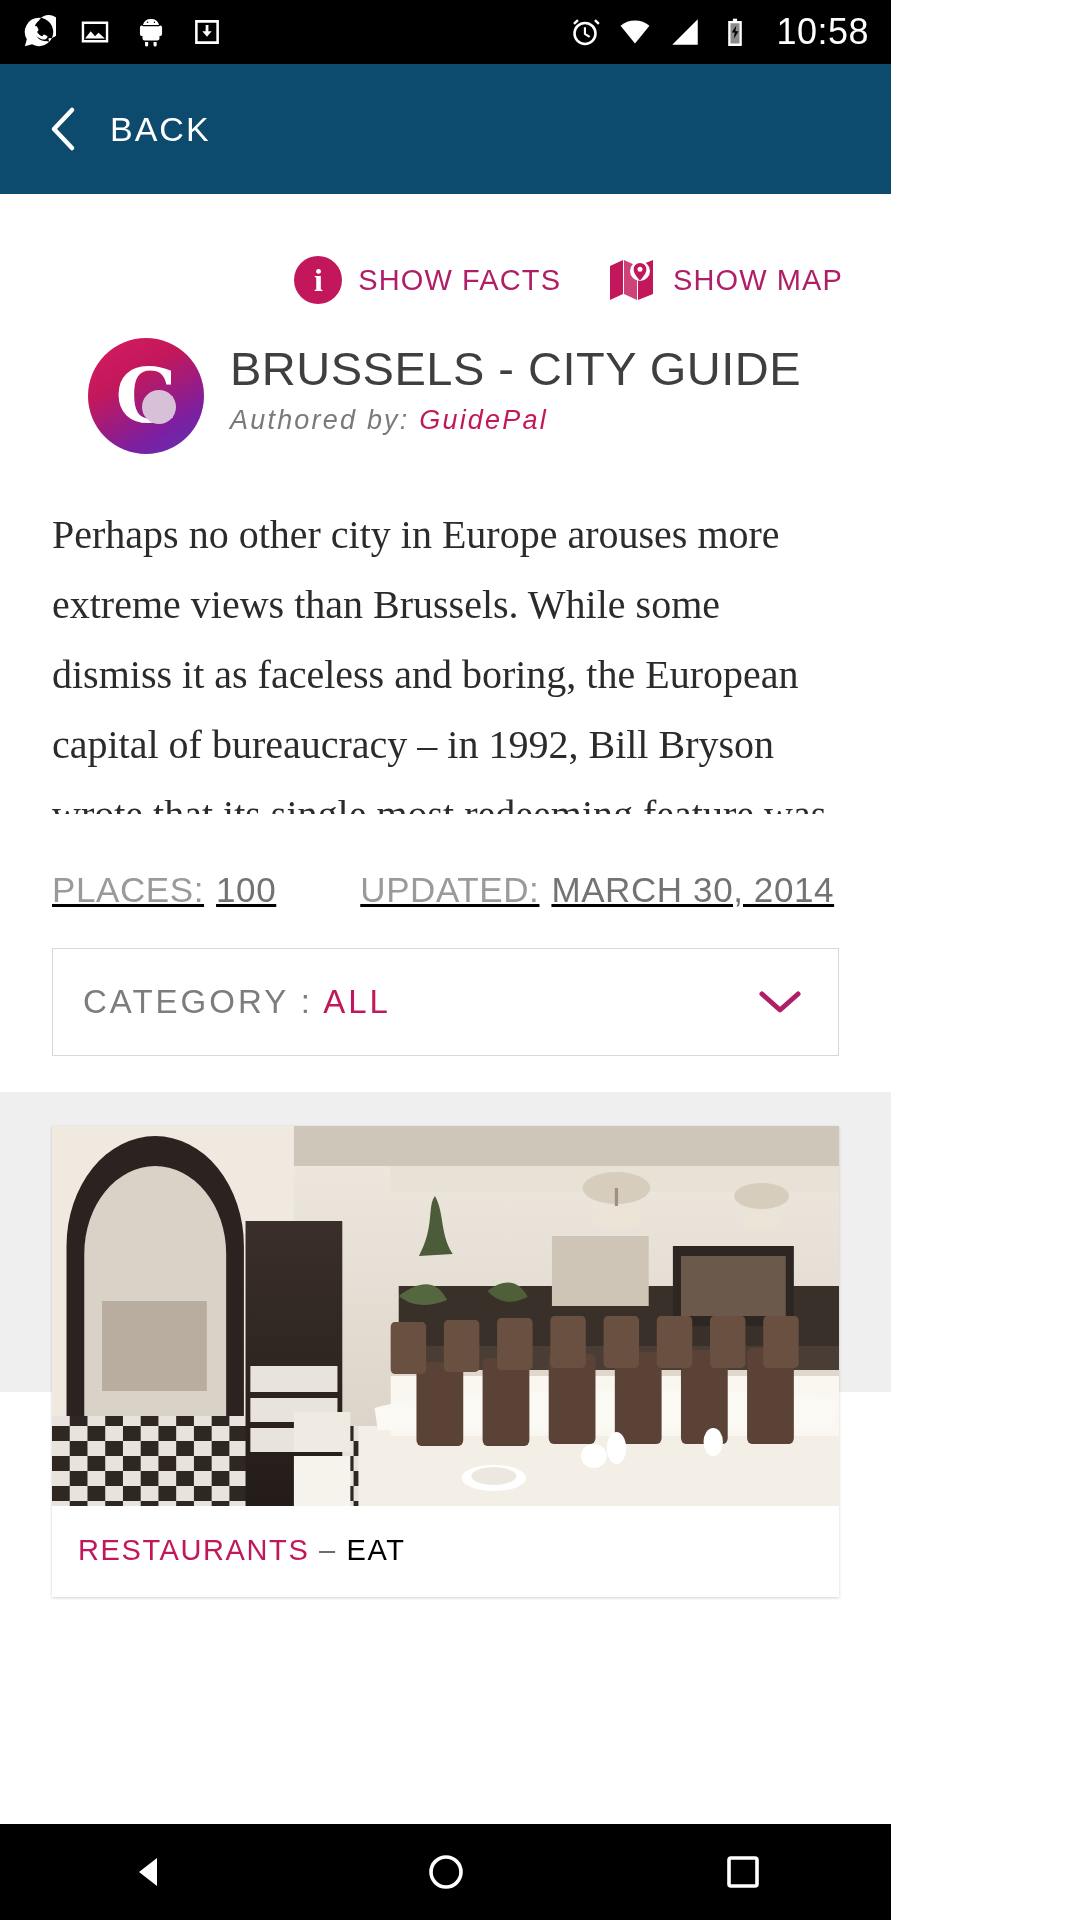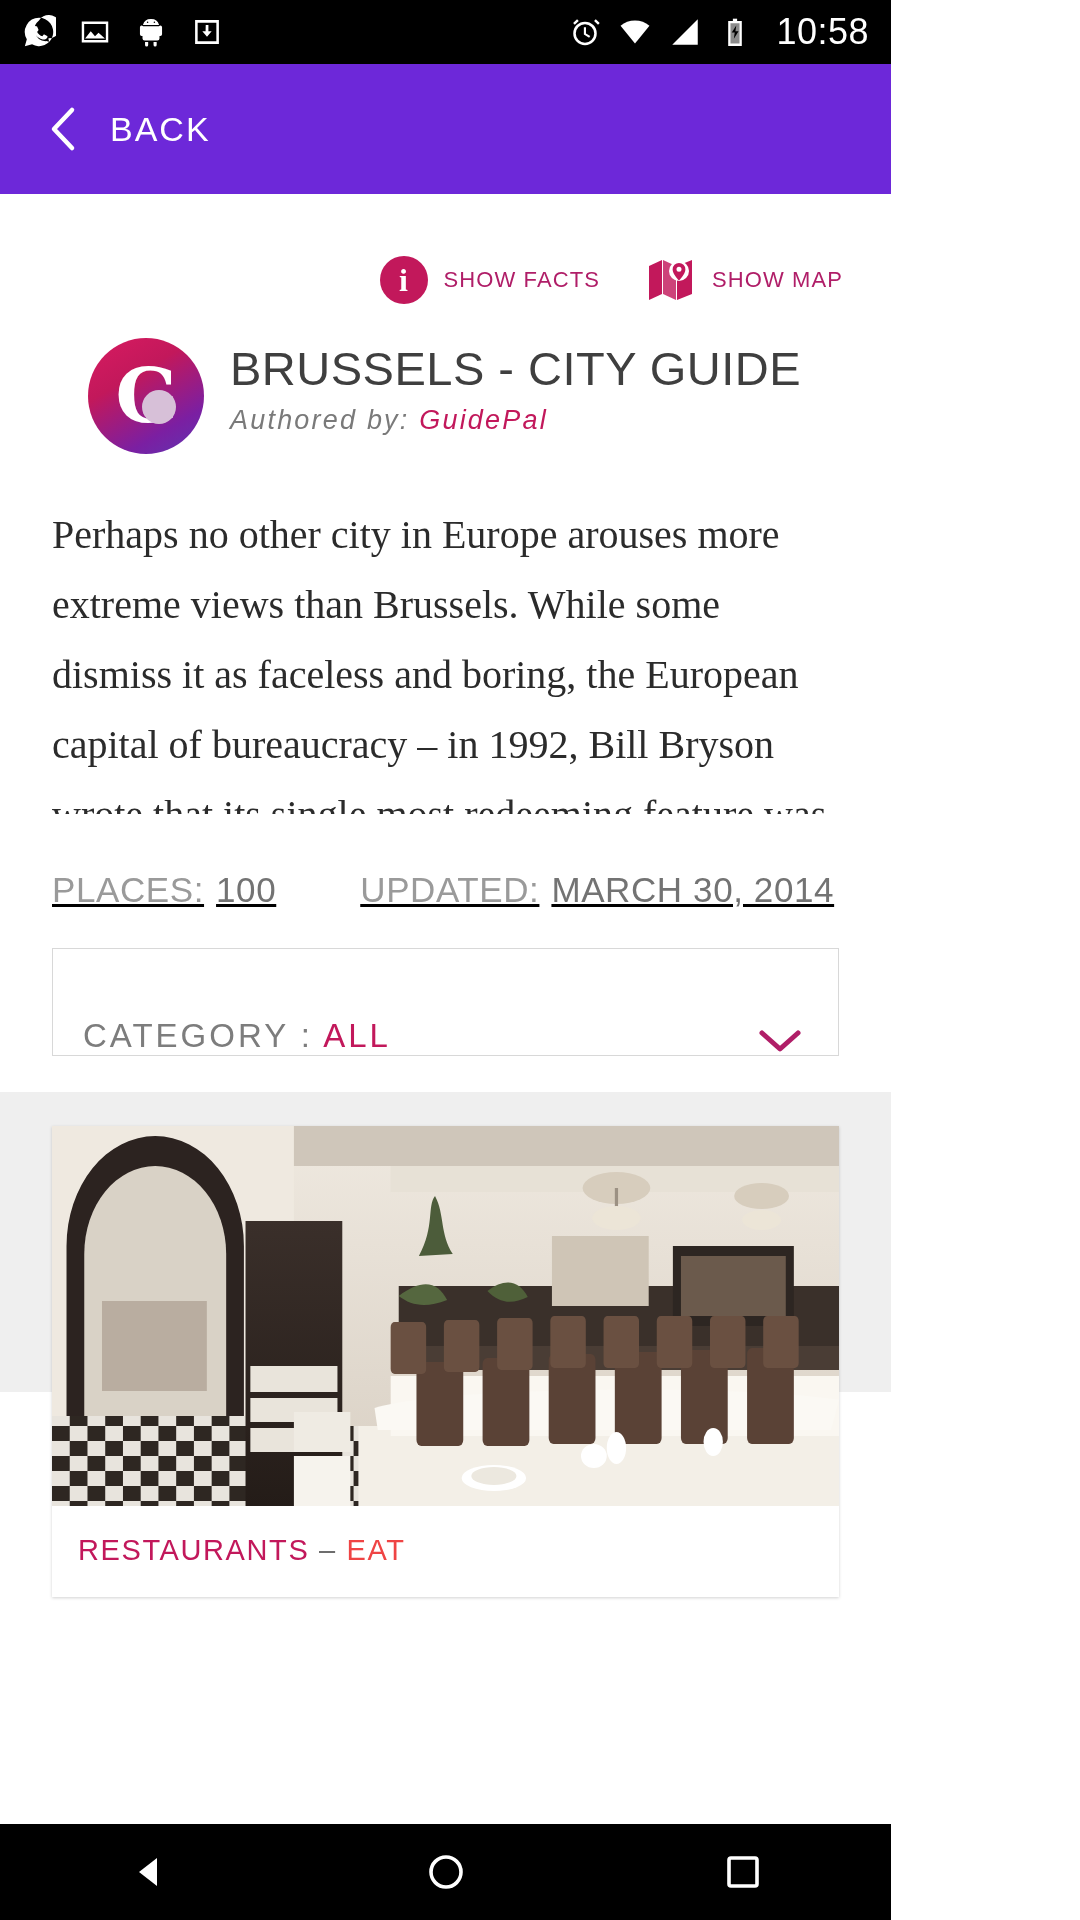--- a/index.html
+++ b/index.html
@@ -35,21 +35,21 @@
     color: #ffffff;
     font-size: 36px;
     letter-spacing: 0.5px;
     margin-left: 8px;
     font-family: "Liberation Sans", sans-serif;
   }
 
   
   .actionbar {
     height: 130px;
-    background: #6d28d9;
+    background: #0c4a6e;
     display: flex;
     align-items: center;
     padding: 0 46px;
     flex: 0 0 130px;
   }
   .back-chevron { width: 34px; height: 46px; margin-right: 30px; }
   .back-chevron svg { display: block; }
   .back-label {
     color: #ffffff;
     font-size: 34px;
@@ -76,21 +76,21 @@
   .action-btn {
     display: flex;
     align-items: center;
     gap: 16px;
     background: none;
     border: none;
     cursor: pointer;
   }
   .action-btn .label {
     color: #b01e68;
-    font-size: 22px;
+    font-size: 29px;
     letter-spacing: 1.1px;
   }
   .info-icon {
     width: 48px; height: 48px;
     border-radius: 50%;
     background: #c2185b;
     color: #ffffff;
     font-family: "Liberation Serif", serif;
     font-weight: bold;
     font-size: 32px;
@@ -190,21 +190,21 @@
   .meta-value { color: #737373; margin-left: 12px; }
   .meta-gap { width: 84px; }
 
   
   .category-box {
     margin: 38px 52px 0 52px;
     height: 108px;
     border: 1px solid #d8d8d8;
     background: #ffffff;
     display: flex;
-    align-items: flex-end;
+    align-items: center;
     padding: 0 36px 0 30px;
     cursor: pointer;
   }
   .category-text {
     font-size: 33px;
     letter-spacing: 3px;
     color: #7d7d7d;
   }
   .category-text .cat-value { color: #c2185b; }
   .category-chevron { margin-left: auto; width: 44px; height: 28px; display: block; }
@@ -228,21 +228,21 @@
     background: #c9c2b8;
   }
   .card-photo svg { display: block; width: 100%; height: 100%; }
   .card-caption {
     padding: 28px 26px 30px 26px;
     font-size: 29px;
     letter-spacing: 1.6px;
   }
   .card-caption .cat { color: #c2185b; }
   .card-caption .sep { color: #6d6d6d; }
-  .card-caption .type { color: #ef4444; }
+  .card-caption .type { color: #000000; }
 
   
   .navbar {
     height: 96px;
     background: #000000;
     display: flex;
     align-items: center;
     justify-content: space-around;
     flex: 0 0 96px;
   }

